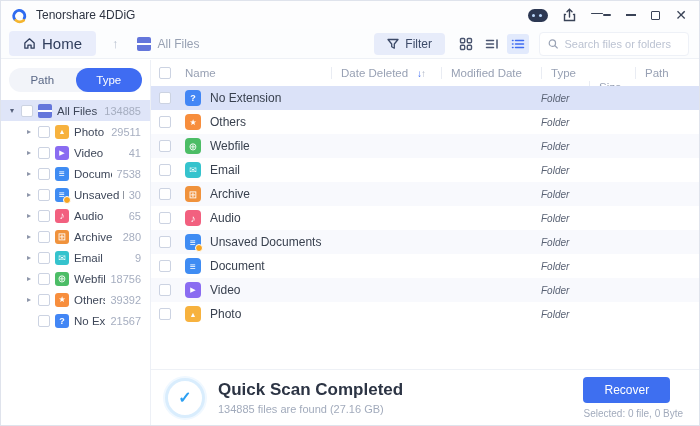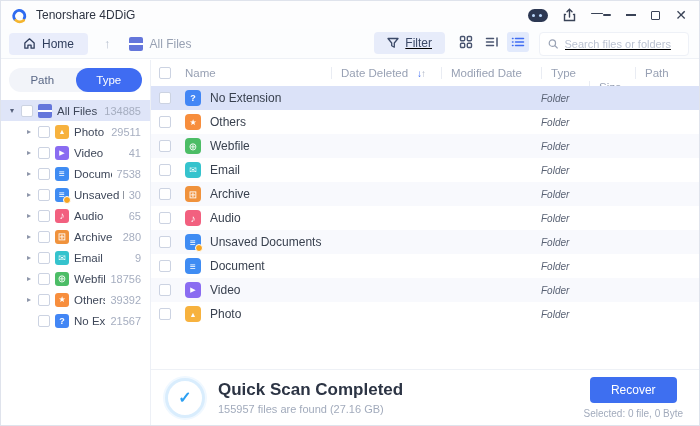--- a/index.html
+++ b/index.html
@@ -16,24 +16,24 @@
   .ctl { color:#3a4357; display:flex; align-items:center; }
   .menu-icon span { display:block; height:1.5px; background:#3a4357; border-radius:1px; }
   .menu-icon span:first-child { width:12px; margin-bottom:3px; }
   .menu-icon span:last-child { width:8px; }
   .min-icon { width:10px; height:1.5px; background:#3a4357; }
   .max-icon { width:9px; height:9px; border:1.5px solid #3a4357; border-radius:1px; }
   .close-icon { font-size:14px; line-height:1; color:#3a4357; }
 
   
   .toolbar { height:30px; display:flex; align-items:center; padding:0 10px 0 8px; background:#fcfdfe; border-bottom:1px solid #eef1f6; }
-  .home-btn { display:flex; align-items:center; gap:6px; padding:4px 14px; background:#e9edfb; border-radius:4px; color:#2f3d5c; font-size:12px; }
+  .home-btn { display:flex; align-items:center; gap:6px; padding:4px 14px; background:#e9edfb; border-radius:4px; color:#2f3d5c; font-size:15px; }
   .up-arrow { margin-left:16px; color:#b7bfce; font-size:13px; }
   .crumb { display:flex; align-items:center; gap:7px; margin-left:18px; color:#98a1b3; font-size:12px; }
-  .tool-right { margin-left:auto; display:flex; align-items:flex-start; gap:10px;text-decoration:underline; }
+  .tool-right { margin-left:auto; display:flex; align-items:center; gap:10px; }
   .filter-btn { display:flex; align-items:center; gap:6px; padding:4px 13px; background:#e7ecfa; border-radius:4px; color:#3c4a68; font-size:12px; }
   .view-group { display:flex; align-items:center; gap:4px; }
   .view-btn { padding:3px 4px; border-radius:3px; display:flex; }
   .view-btn.active { background:#e2eafc; }
   .search-box { width:150px; height:24px; background:#fff; border:1px solid #eef1f7; border-radius:4px; display:flex; align-items:center; padding:0 8px; gap:6px; }
   .search-box input { border:none; outline:none; width:100%; font-size:11px; color:#444; font-family:"Liberation Sans", sans-serif; background:transparent; }
   .search-box input::placeholder { color:#bcc3d2; }
 
   
   .body { position:absolute; top:59px; bottom:0; left:0; right:0; display:flex; }
@@ -85,21 +85,21 @@
   .trow:nth-child(2n+3) { background:#f8f9fd; }
   .trow.selected { background:#dbe2f8 !important; }
   .trow .ficon { width:16px; height:16px; border-radius:4px; }
   .trow .col-type { color:#5a6375; font-size:10px;font-style:italic; }
 
   
   .statusbar { height:56px; flex:none; border-top:1px solid #eef1f6; display:flex; align-items:center; padding:0 16px 0 14px; gap:13px; background:#fff; }
   .scan-circle { width:40px; height:40px; flex:none; border-radius:50%; border:3px solid #d9edfd; box-shadow:0 0 0 2px #f0f8ff; background:#fff; display:flex; align-items:center; justify-content:center; color:#2da0f2; font-size:16px; font-weight:bold; }
   .scan-title { font-size:17px; font-weight:bold; color:#2c3444; }
   .scan-sub { font-size:11px; color:#a2abbc; margin-top:3px; }
-  .status-right { margin-left:auto; display:flex; flex-direction:column; align-items:center; gap:5px; }
+  .status-right { margin-left:auto; display:flex; flex-direction:column; align-items:flex-start; gap:5px; }
   .recover-btn { background:#3e6ff0; color:#fff; font-size:12px; padding:6px 21px; border-radius:4px; border:none; font-family:"Liberation Sans", sans-serif; }
   .selected-info { font-size:10px; color:#a2abbc; }
 
   svg { display:block; }
 </style>
 </head>
 <body>
 
 <div class="window">
 
@@ -431,21 +431,21 @@
             <span class="col-type">Folder</span>
             <span class="col-size"></span>
             <span class="col-path"></span>
           </div>
       </div>
 
       <div class="statusbar">
         <div class="scan-circle">✓</div>
         <div>
           <div class="scan-title">Quick Scan Completed</div>
-          <div class="scan-sub">155957 files are found (27.16 GB)</div>
+          <div class="scan-sub">134885 files are found (27.16 GB)</div>
         </div>
         <div class="status-right">
           <button class="recover-btn">Recover</button>
           <span class="selected-info">Selected: 0 file, 0 Byte</span>
         </div>
       </div>
     </div>
 
   </div>
 </div>

